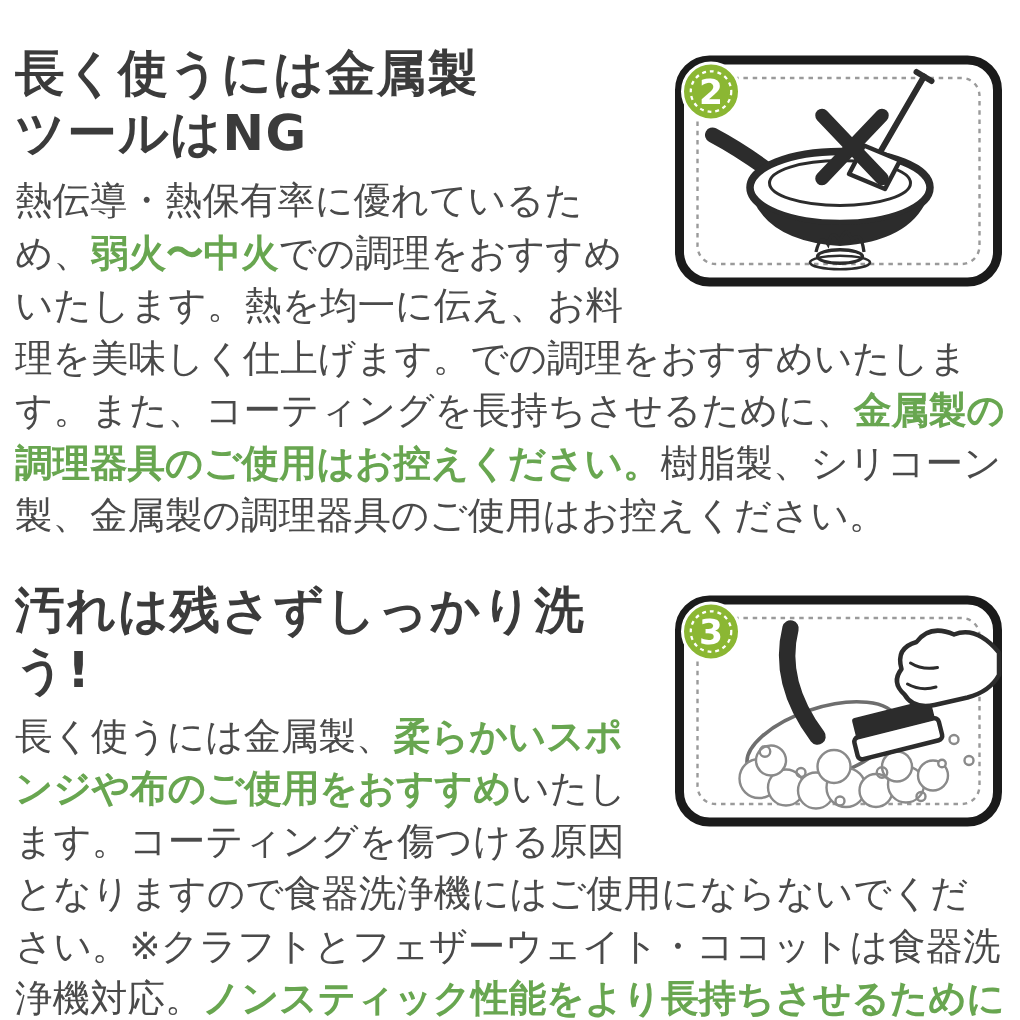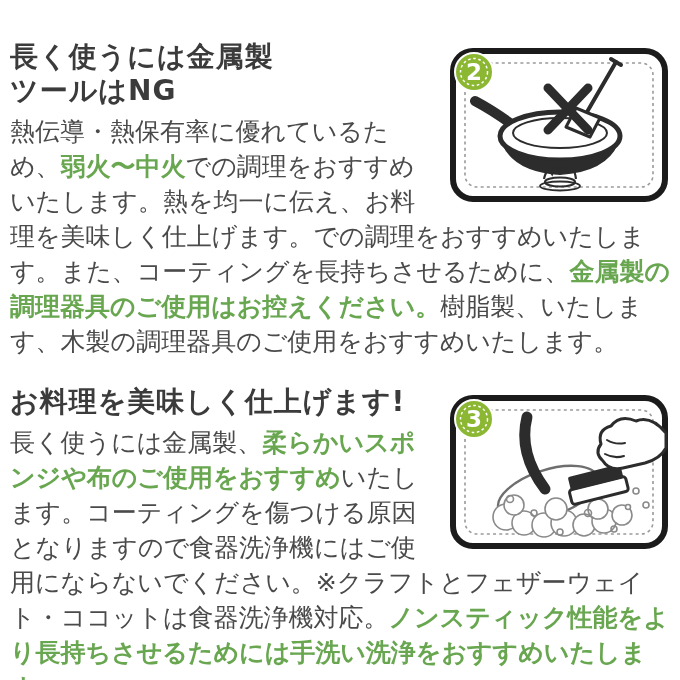--- a/index.html
+++ b/index.html
@@ -25,22 +25,22 @@
 
   .illus {
     float: right;
     width: 222px;
     height: 158px;
     margin: 6px 0 14px 12px;
   }
   .illus svg { display: block; width: 222px; height: 158px; }
 
   h2.sec-heading {
-    margin: 16px 0 6px 0;
-    font-size: 28px;
+    margin: 5px 0 6px 0;
+    font-size: 33px;
     line-height: 1.22;
     font-weight: bold;
     color: #3b3b3b;
     letter-spacing: 1px;
     white-space: pre-line;
   }
   p.sec-body {
     margin: 0;
     font-size: 25px;
     line-height: 35px;
@@ -89,21 +89,21 @@
 
         <g>
           <circle cx="26" cy="26" r="19" fill="#8bb733" stroke="#ffffff" stroke-width="2"></circle>
           <circle cx="26" cy="26" r="13.5" fill="none" stroke="#ffffff" stroke-width="1.5" stroke-dasharray="2.6 2.6"></circle>
           <text x="26" y="34" font-size="23" font-weight="bold" fill="#ffffff" text-anchor="middle">2</text>
         </g>
       </svg>
     </figure>
     <h2 class="sec-heading">長く使うには金属製
 ツールはNG</h2>
-    <p class="sec-body"><span>熱伝導・熱保有率に優れているため、</span><span class="hl">弱火〜中火</span><span>での調理をおすすめいたします。熱を均一に伝え、お料理を美味しく仕上げます。での調理をおすすめいたします。また、コーティングを長持ちさせるために、</span><span class="hl">金属製の調理器具のご使用はお控えください。</span><span>樹脂製、いたします、木製の調理器具のご使用をおすすめいたします。</span></p>
+    <p class="sec-body"><span>熱伝導・熱保有率に優れているため、</span><span class="hl">弱火〜中火</span><span>での調理をおすすめいたします。熱を均一に伝え、お料理を美味しく仕上げます。での調理をおすすめいたします。また、コーティングを長持ちさせるために、</span><span class="hl">金属製の調理器具のご使用はお控えください。</span><span>樹脂製、シリコーン製、金属製の調理器具のご使用はお控えください。</span></p>
   </section>
 
   <section class="section">
     <figure class="illus" style="margin-top:8px;">
       <svg viewBox="0 0 222 158">
 
         <rect x="5" y="5" width="212" height="148" rx="20" fill="#ffffff" stroke="#1b1b1b" stroke-width="6"></rect>
         <rect x="17" y="17" width="188" height="124" rx="12" fill="none" stroke="#9a9a9a" stroke-width="1.6" stroke-dasharray="3 3.2"></rect>
 
         <g>
@@ -147,17 +147,17 @@
           <circle cx="180" cy="114" r="2.5"></circle>
         </g>
 
         <g>
           <circle cx="26" cy="26" r="19" fill="#8bb733" stroke="#ffffff" stroke-width="2"></circle>
           <circle cx="26" cy="26" r="13.5" fill="none" stroke="#ffffff" stroke-width="1.5" stroke-dasharray="2.6 2.6"></circle>
           <text x="26" y="34" font-size="23" font-weight="bold" fill="#ffffff" text-anchor="middle">3</text>
         </g>
       </svg>
     </figure>
-    <h2 class="sec-heading">お料理を美味しく仕上げます!</h2>
+    <h2 class="sec-heading">汚れは残さずしっかり洗う!</h2>
     <p class="sec-body"><span>長く使うには金属製、</span><span class="hl">柔らかいスポンジや布のご使用をおすすめ</span><span>いたします。コーティングを傷つける原因となりますので食器洗浄機にはご使用にならないでください。※クラフトとフェザーウェイト・ココットは食器洗浄機対応。</span><span class="hl">ノンスティック性能をより長持ちさせるためには手洗い洗浄をおすすめいたします。</span></p>
   </section>
 
 </div>
 
 </body></html>

